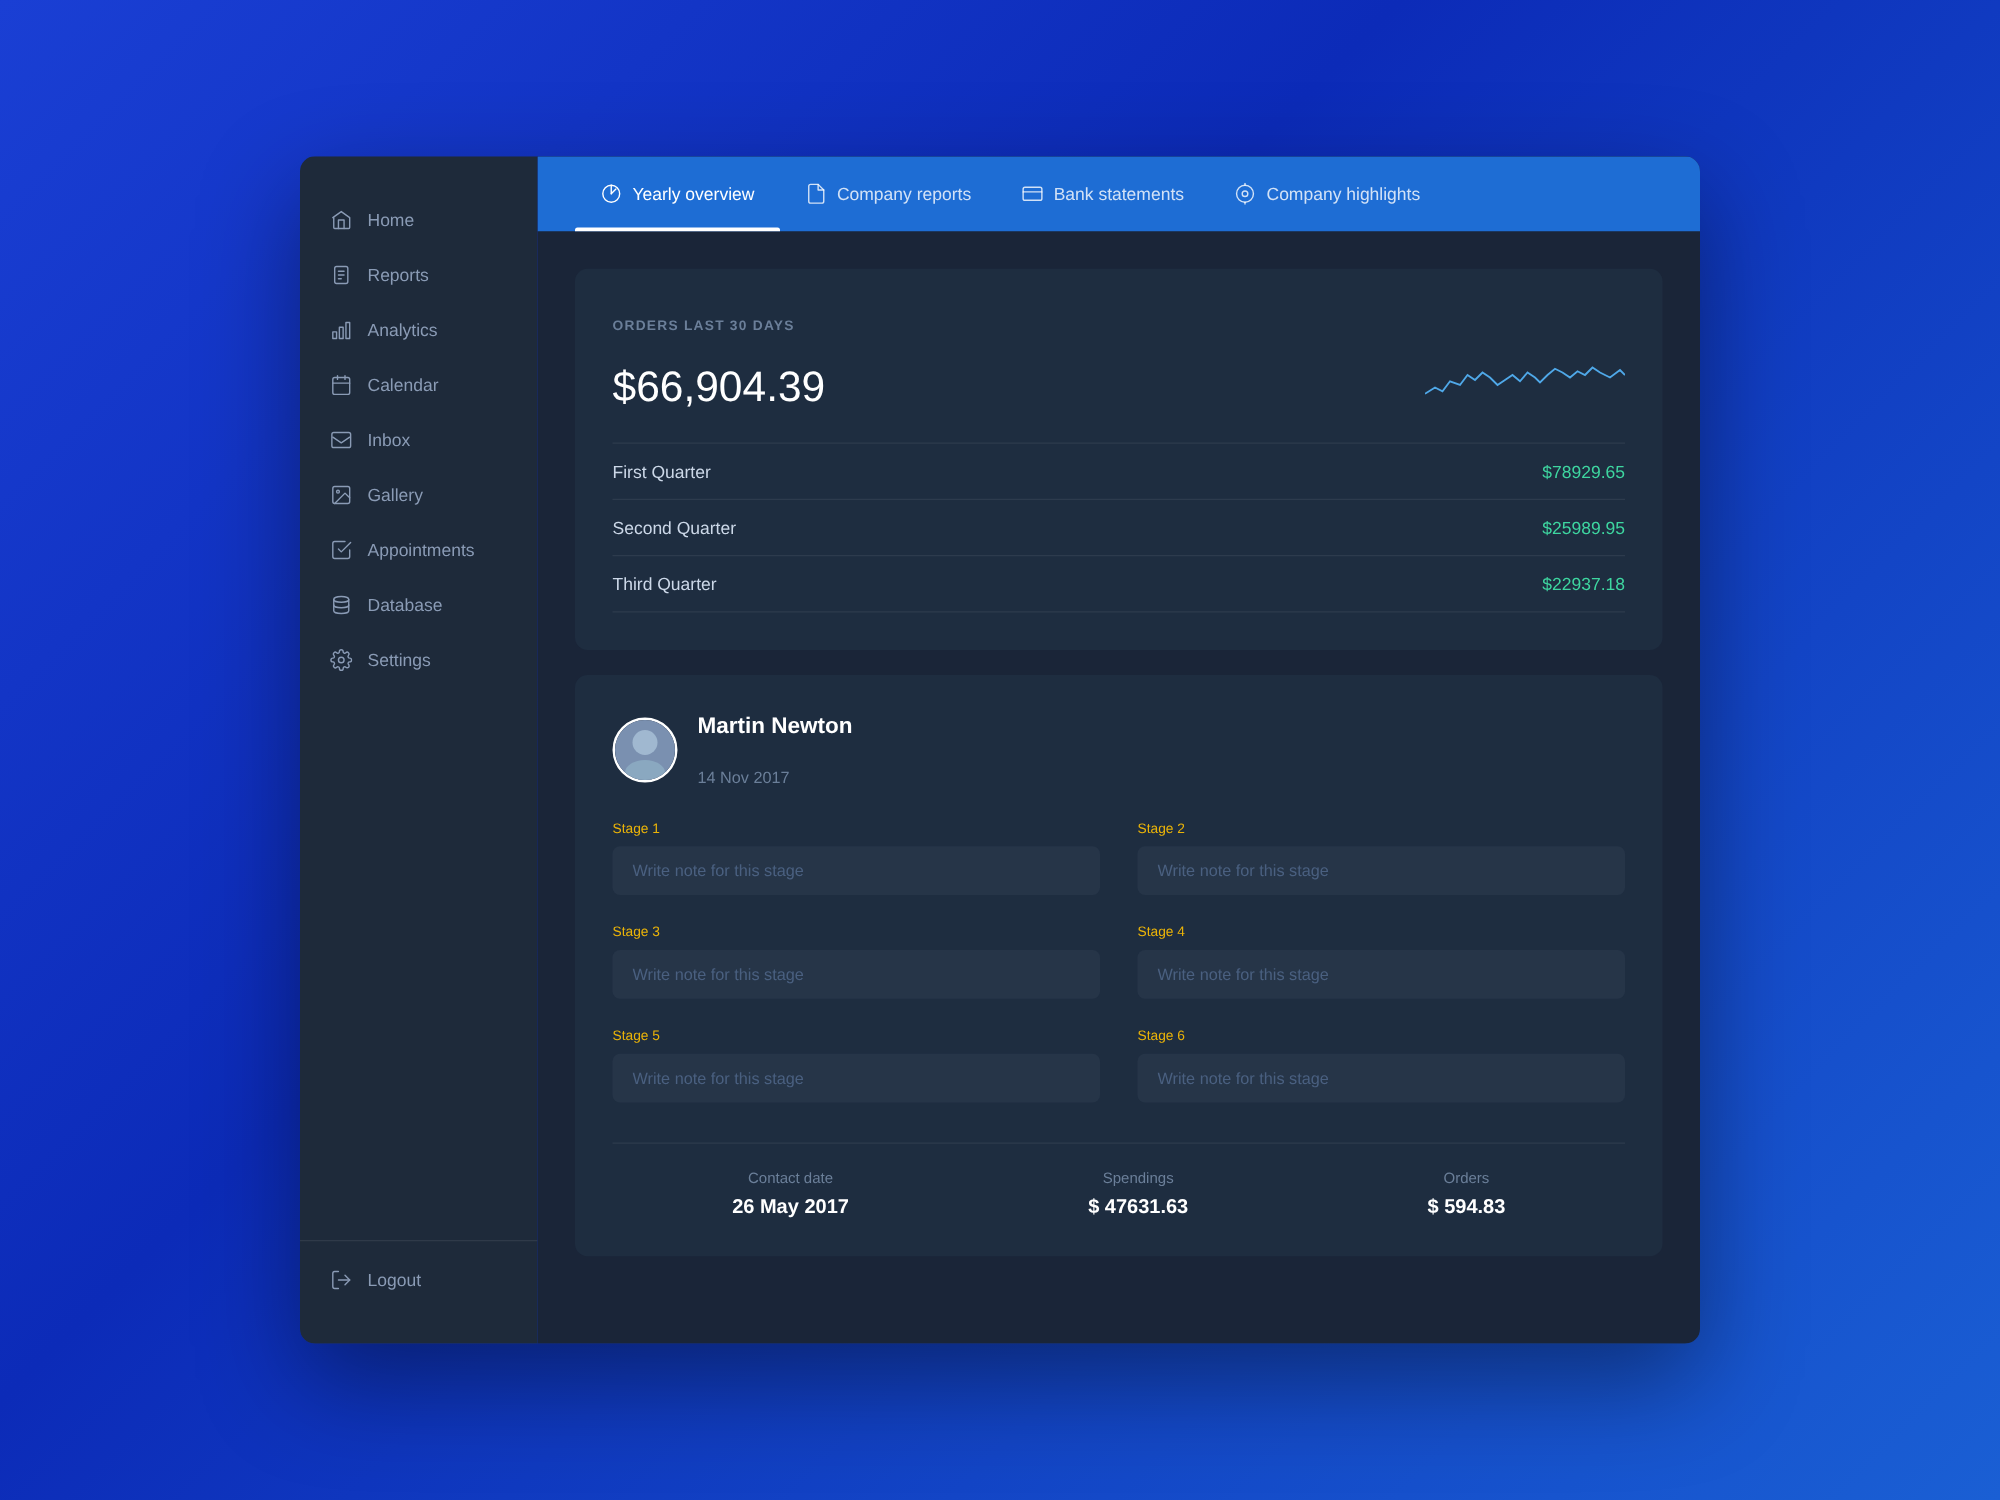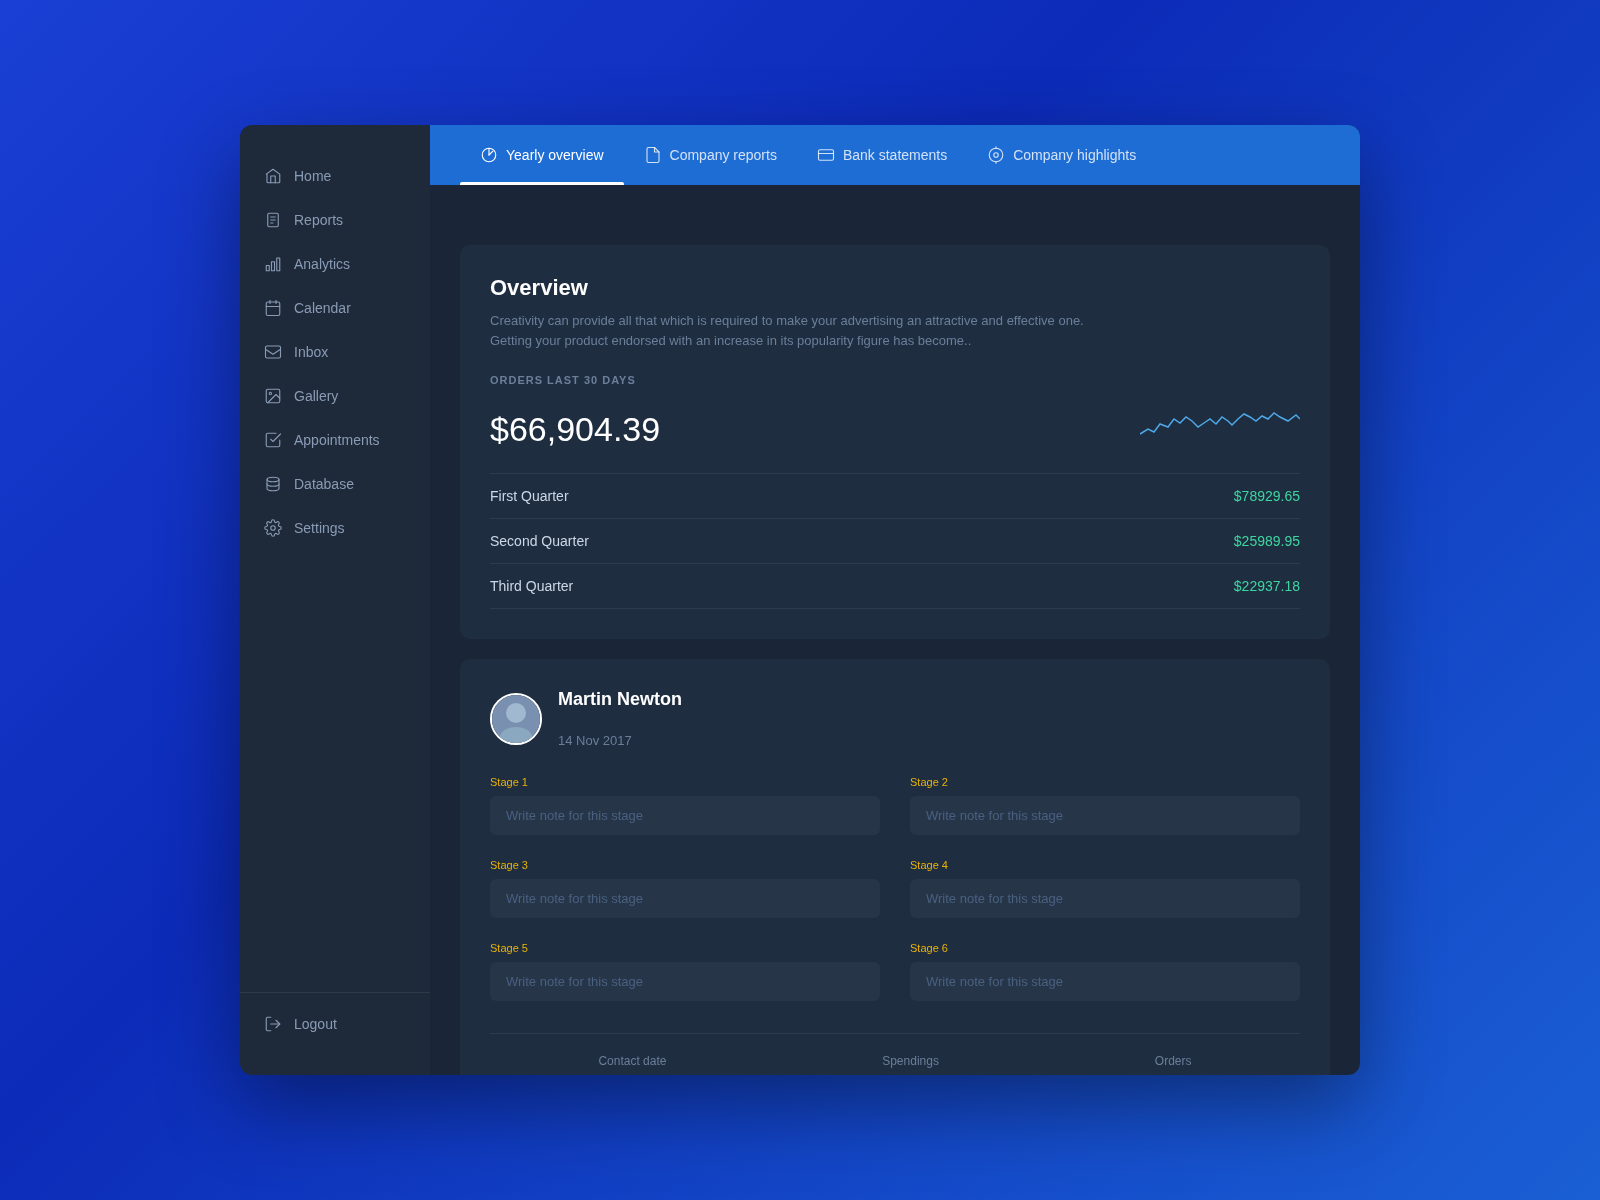--- a/index.html
+++ b/index.html
@@ -67,21 +67,20 @@
       padding: 10px 0;
       border-top: 1px solid rgba(255,255,255,0.08);
     }
     
     .main-content {
       flex: 1;
       background: #1a2538;
       display: flex;
       flex-direction: column;
       overflow: hidden;
-      gap: 30px;
     }
     
     .tab-bar {
       background: #1e6dd4;
       display: flex;
       align-items: center;
       padding: 0 30px;
       height: 60px;
       flex-shrink: 0;
     }
@@ -452,26 +451,20 @@
               <line x1="12" y1="21" x2="12" y2="23"></line>
             </svg>
         </span>
         <span>Company highlights</span>
       </div>
     </div>
 
     <div class="content-area">
 
       <div class="card">
-        <div class="overview-header">
-          <div>
-            <div class="overview-title">Overview</div>
-            <div class="overview-desc">Creativity can provide all that which is required to make your advertising an attractive and effective one. Getting your product endorsed with an increase in its popularity figure has become..</div>
-          </div>
-        </div>
         <div class="orders-section">
           <div class="orders-left">
             <div class="orders-label">ORDERS LAST 30 DAYS</div>
             <div class="orders-amount">$66,904.39</div>
           </div>
           <svg class="sparkline" viewBox="0 0 160 50" fill="none" xmlns="http://www.w3.org/2000/svg">
             <polyline points="0,35 8,30 14,33 20,25 28,28 34,20 40,24 46,18 52,22 58,28 64,24 70,20 76,25 82,18 88,22 92,26 98,20 104,15 110,18 116,22 122,17 128,20 134,14 140,18 148,22 156,16 160,20" stroke="#4fa8e8" stroke-width="1.5" fill="none"></polyline>
           </svg>
         </div>
         <div class="quarter-list">

